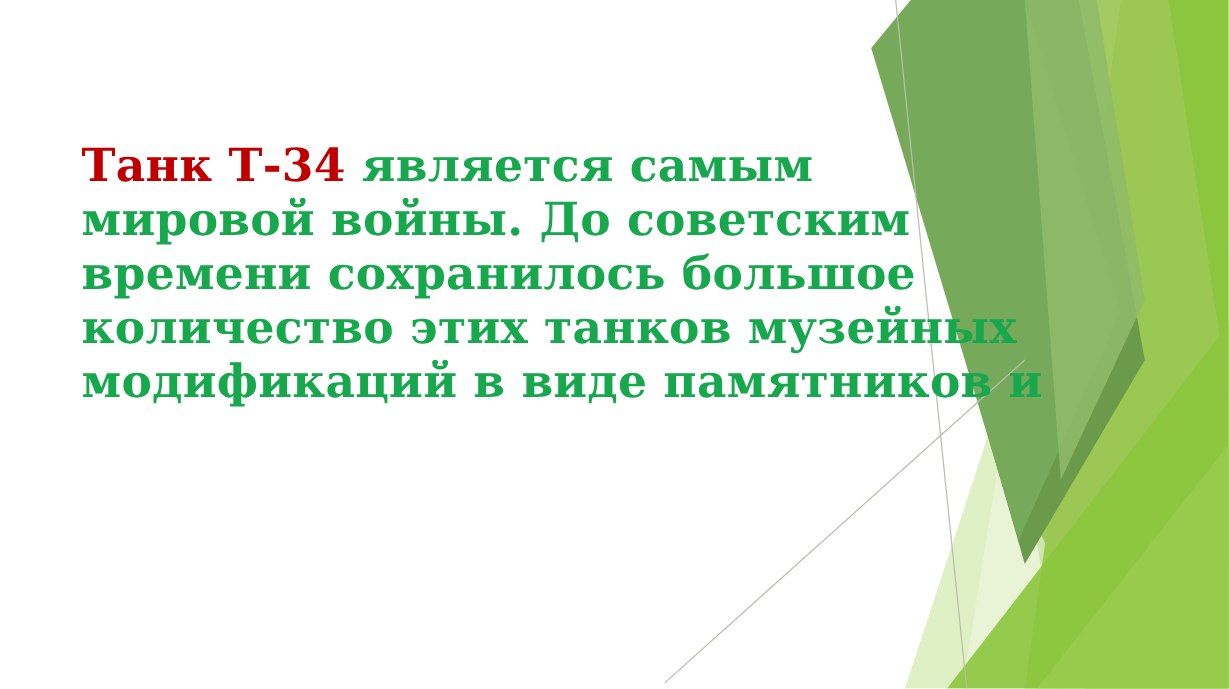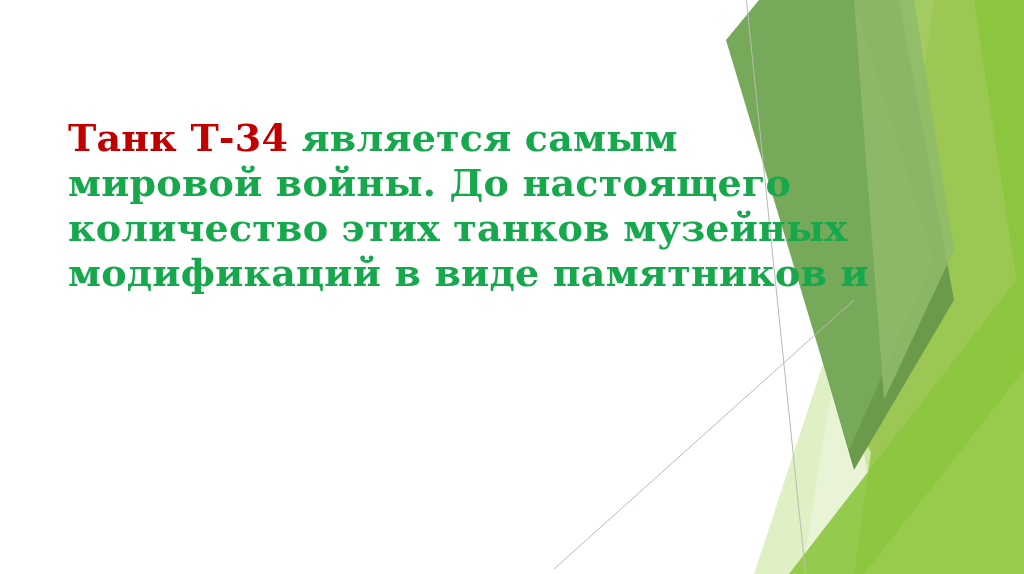--- a/index.html
+++ b/index.html
@@ -76,18 +76,19 @@
       <polygon points="235,574 470,270 470,574" fill="#8CC63E" opacity="0.9"></polygon>
       <polygon points="310,574 470,370 470,574" fill="#9ACB4D" opacity="0.85"></polygon>
 
       <line x1="192" y1="-4" x2="252" y2="578" stroke="#B9BCAE" stroke-width="1"></line>
       <line x1="-10" y1="578" x2="300" y2="300" stroke="#B9BCAE" stroke-width="1"></line>
     </svg>
   </div>
 
   <div id="body-text">
     <span class="line"><span class="t-red">Танк Т-34 </span><span class="t-green">является самым</span></span>
-    <span class="line"><span class="t-green">мировой войны. До настоящего</span></span>
+    <span class="line"><span class="t-green">мировой войны. До советским</span></span>
+    <span class="line"><span class="t-green">времени сохранилось большое</span></span>
     <span class="line"><span class="t-green">количество этих танков музейных</span></span>
     <span class="line"><span class="t-green">модификаций в виде памятников и</span></span>
   </div>
 
 </div>
 
 </body></html>

